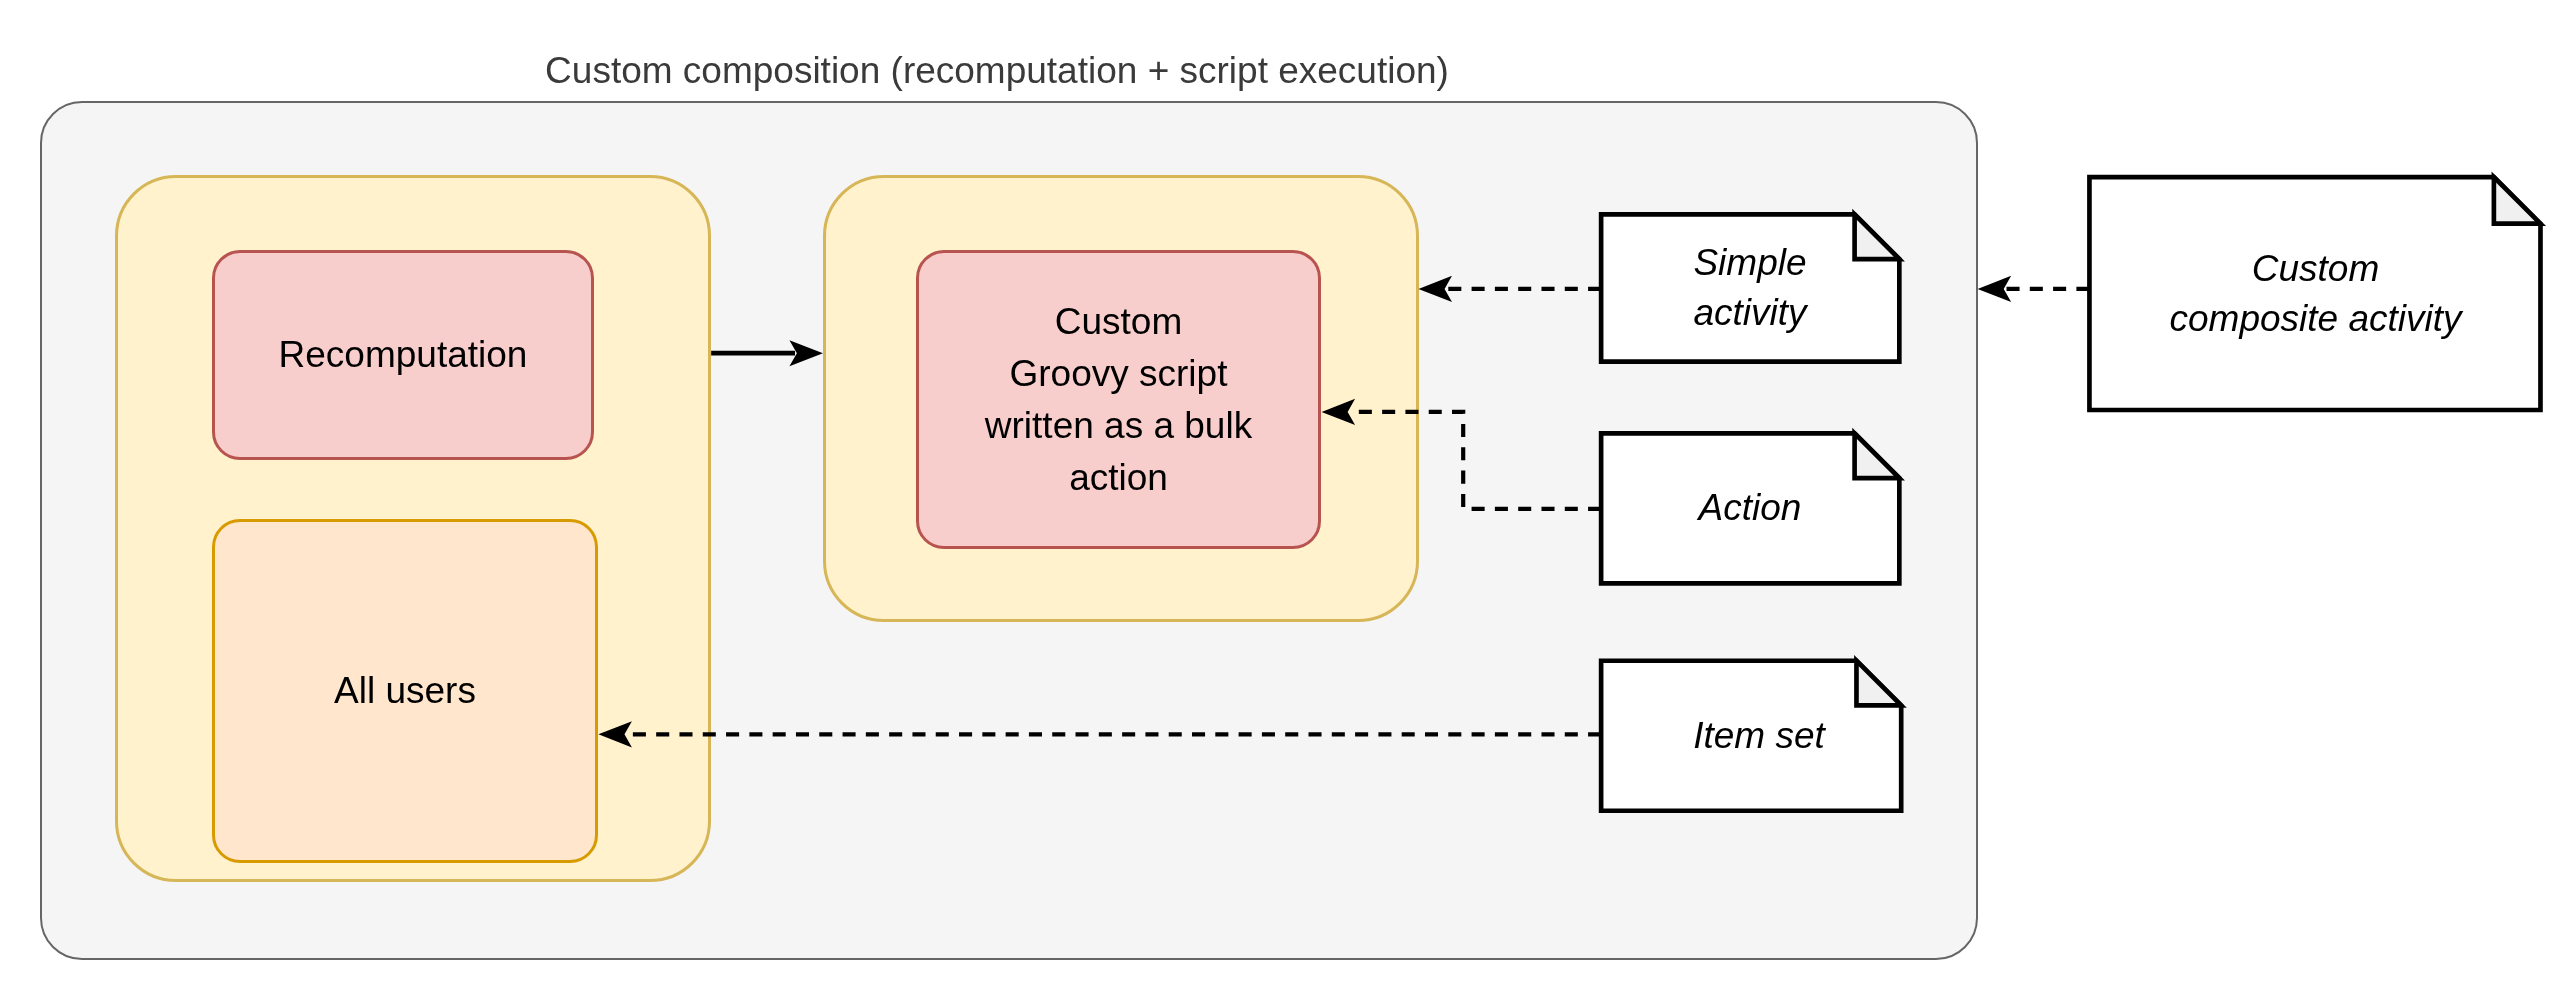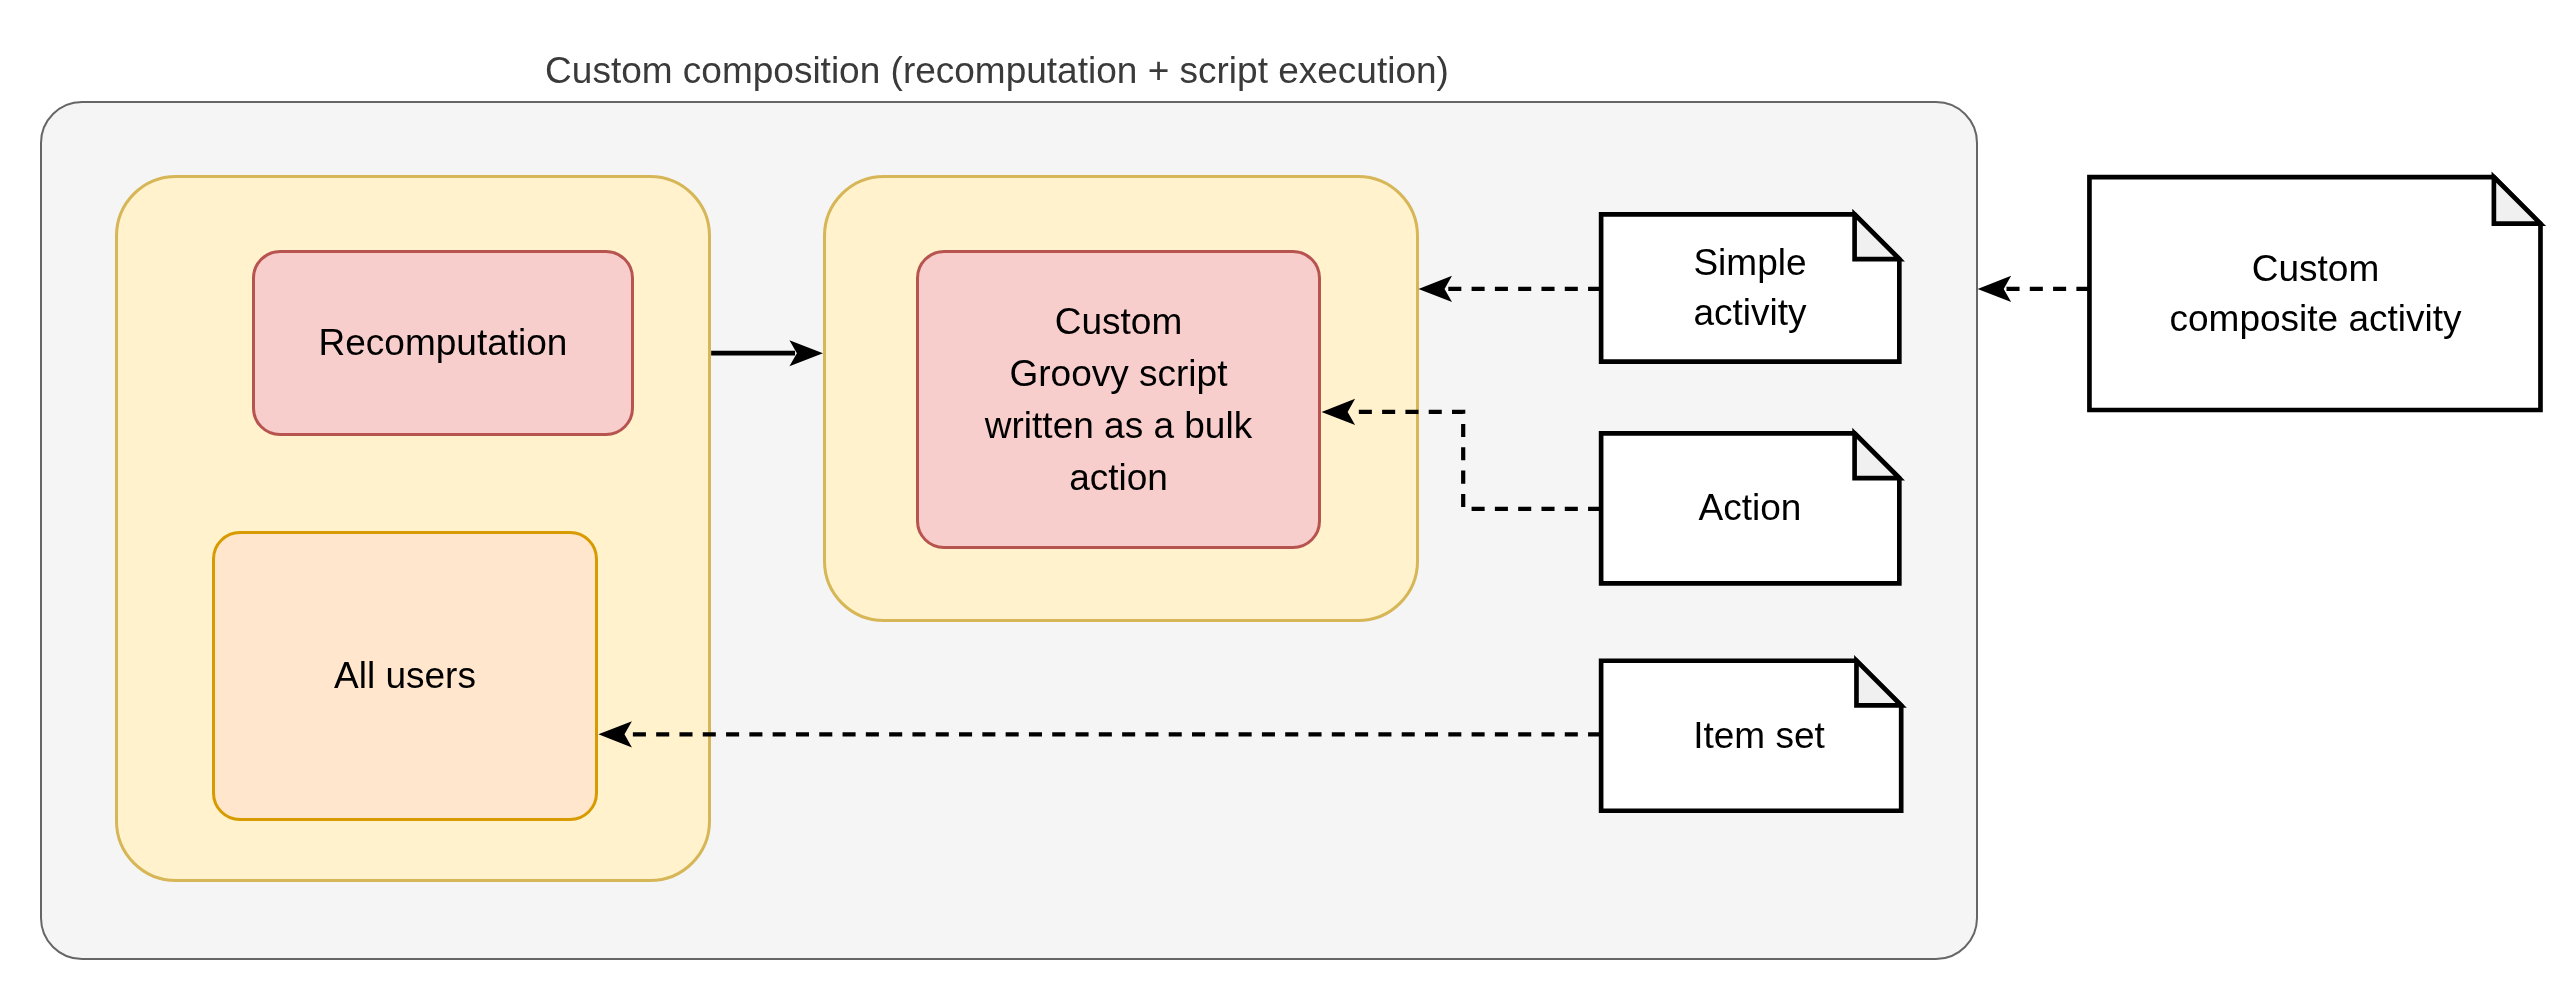--- a/index.html
+++ b/index.html
@@ -32,33 +32,33 @@
     border-width:3.7px;border-radius:61px;
   }
   .group-left{left:115px;top:175px;width:596px;height:707px;}
   .group-mid{left:823px;top:175px;width:596px;height:447px;}
   .node{
     display:flex;align-items:center;justify-content:center;text-align:center;
     font-size:37px;line-height:52px;white-space:pre-line;border-width:3.7px;border-radius:28px;
   }
   .node-red{background:var(--red-fill);border-color:var(--red-stroke);}
   .node-orange{background:var(--orange-fill);border-color:var(--orange-stroke);}
-  .node-recomputation{left:212px;top:250px;width:382px;height:186px;margin-left:40px;}
-  .node-all-users{left:212px;top:519px;width:386px;height:290px;margin-top:12px;}
+  .node-recomputation{left:212px;top:250px;width:382px;height:210px;}
+  .node-all-users{left:212px;top:519px;width:386px;height:344px;}
   .node-groovy{left:916px;top:250px;width:405px;height:299px;}
   .edges{position:absolute;left:0;top:0;width:2576px;height:999px;pointer-events:none;}
   .edge{fill:none;stroke:var(--edge-color);stroke-width:4.5px;}
   .edge.dashed{stroke-dasharray:14 11;}
   .edge.solid{stroke-width:5px;stroke-dasharray:none;}
   .arrowhead{fill:var(--edge-color);stroke:none;}
   .note-shape{fill:var(--note-fill);stroke:var(--note-stroke);stroke-width:5px;stroke-linejoin:miter;}
   .note-fold{fill:var(--note-fold-fill);stroke:var(--note-stroke);stroke-width:5px;stroke-linejoin:miter;}
   .note-label{
     position:absolute;display:flex;align-items:center;justify-content:center;
-    text-align:center;font-size:37px;line-height:50px;white-space:pre-line;
+    text-align:center;font-size:37px;line-height:50px;white-space:pre-line;font-style:italic;
   }
   .note-label-simple{left:1601px;top:214px;width:298px;height:147px;}
   .note-label-action{left:1601px;top:433px;width:298px;height:150px;}
   .note-label-item-set{left:1609px;top:661px;width:300px;height:150px;}
   .note-label-composite{left:2090px;top:177px;width:451px;height:233px;}
 </style>
 </head>
 <body>
 
 <div class="canvas">

